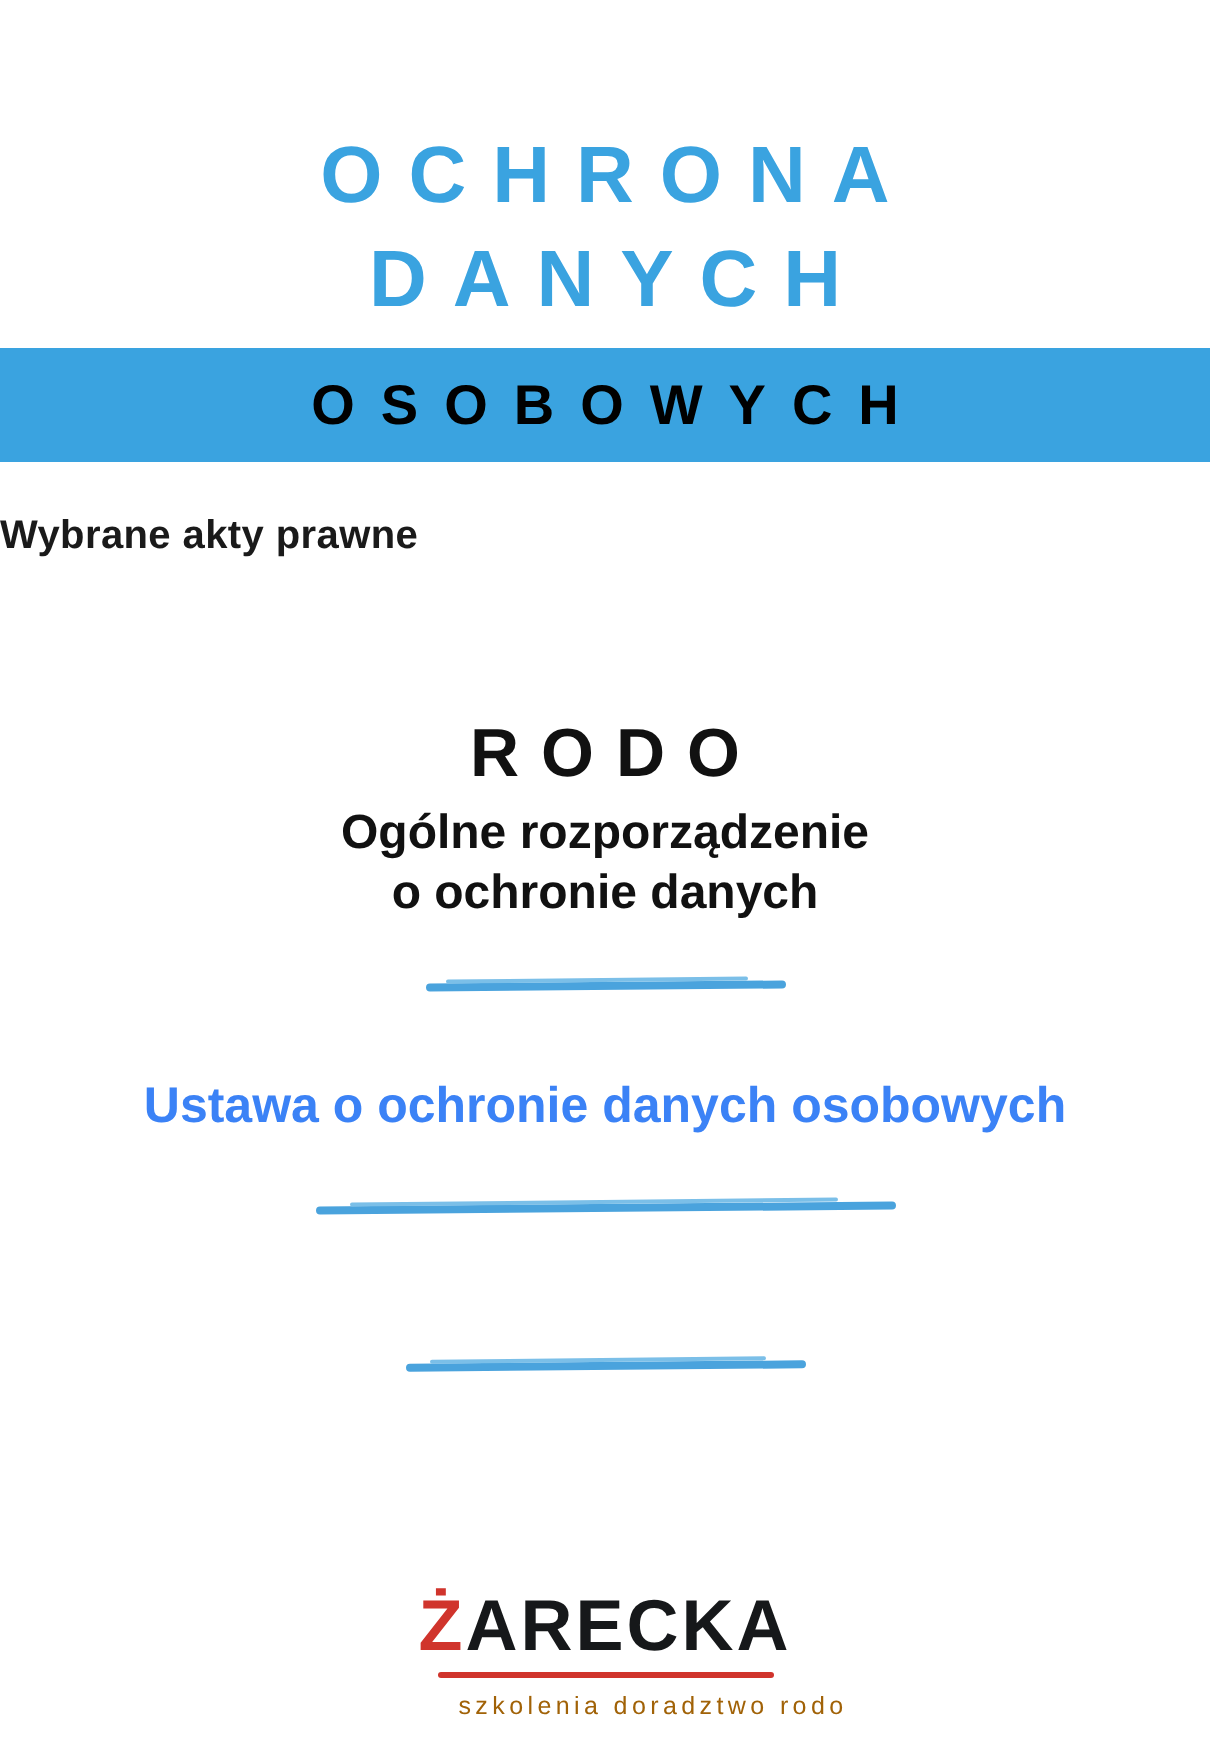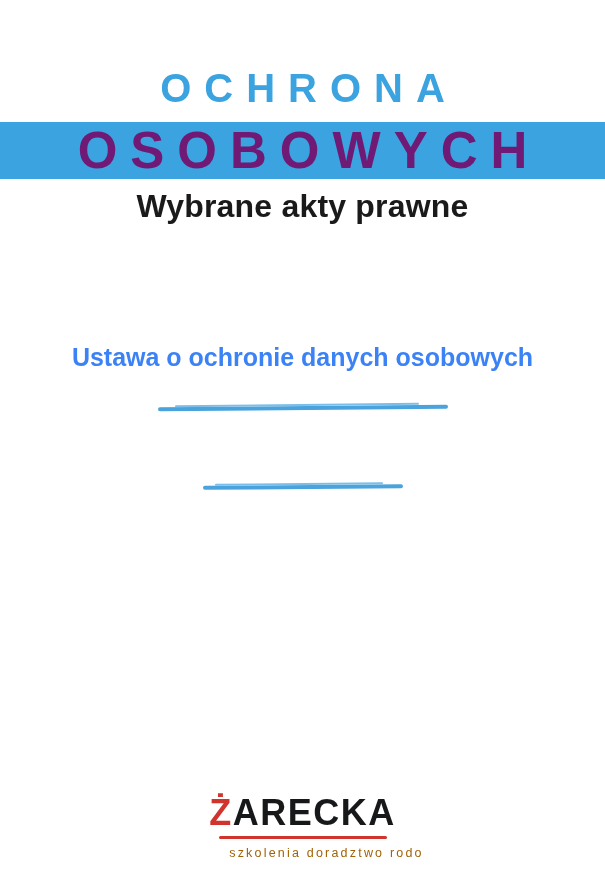--- a/index.html
+++ b/index.html
@@ -37,34 +37,33 @@
   }
   .title-banner {
     margin-top: 8px;
     background: #3aa3e0;
     height: 57px;
     display: flex;
     align-items: center;
     justify-content: center;
   }
   .title-line-3 {
-    color: #701a75;
-    font-weight: 700;
-    font-size: 51px;
+    color: #000000;
+    font-weight: 700;
+    font-size: 28px;
     letter-spacing: 13px;
     line-height: 44px;
     text-indent: 13px;
   }
 
   
   .subtitle {
-    margin-top: 9px;
-    text-align: center;
+    margin-top: 26px;
     color: #1a1a1a;
-    font-size: 32px;
+    font-size: 20px;
     font-weight: 600;
     letter-spacing: 0.2px;
   }
 
   
   .sections {
     margin-top: 76px;
   }
   .section {
     text-align: center;
@@ -167,29 +166,36 @@
     padding-left: 48px;
   }
 </style>
 </head>
 <body>
 
 <div class="page">
 
   <div class="title-block">
     <div class="title-line-1">OCHRONA</div>
+    <div class="title-line-2">DANYCH</div>
     <div class="title-banner">
       <div class="title-line-3">OSOBOWYCH</div>
     </div>
   </div>
 
   <div class="subtitle">Wybrane akty prawne</div>
 
   <div class="sections">
 
+    <div class="section">
+      <div class="section-heading">RODO</div>
+      <div class="section-sub1">Ogólne rozporządzenie</div>
+      <div class="section-sub2">o ochronie danych</div>
+      <div class="stroke stroke-1"></div>
+    </div>
 
     <div class="gap-1"></div>
 
     <div class="section">
       <div class="section-title-lg">Ustawa o ochronie danych osobowych</div>
       <div class="stroke stroke-2"></div>
     </div>
 
     <div class="gap-2"></div>
 

